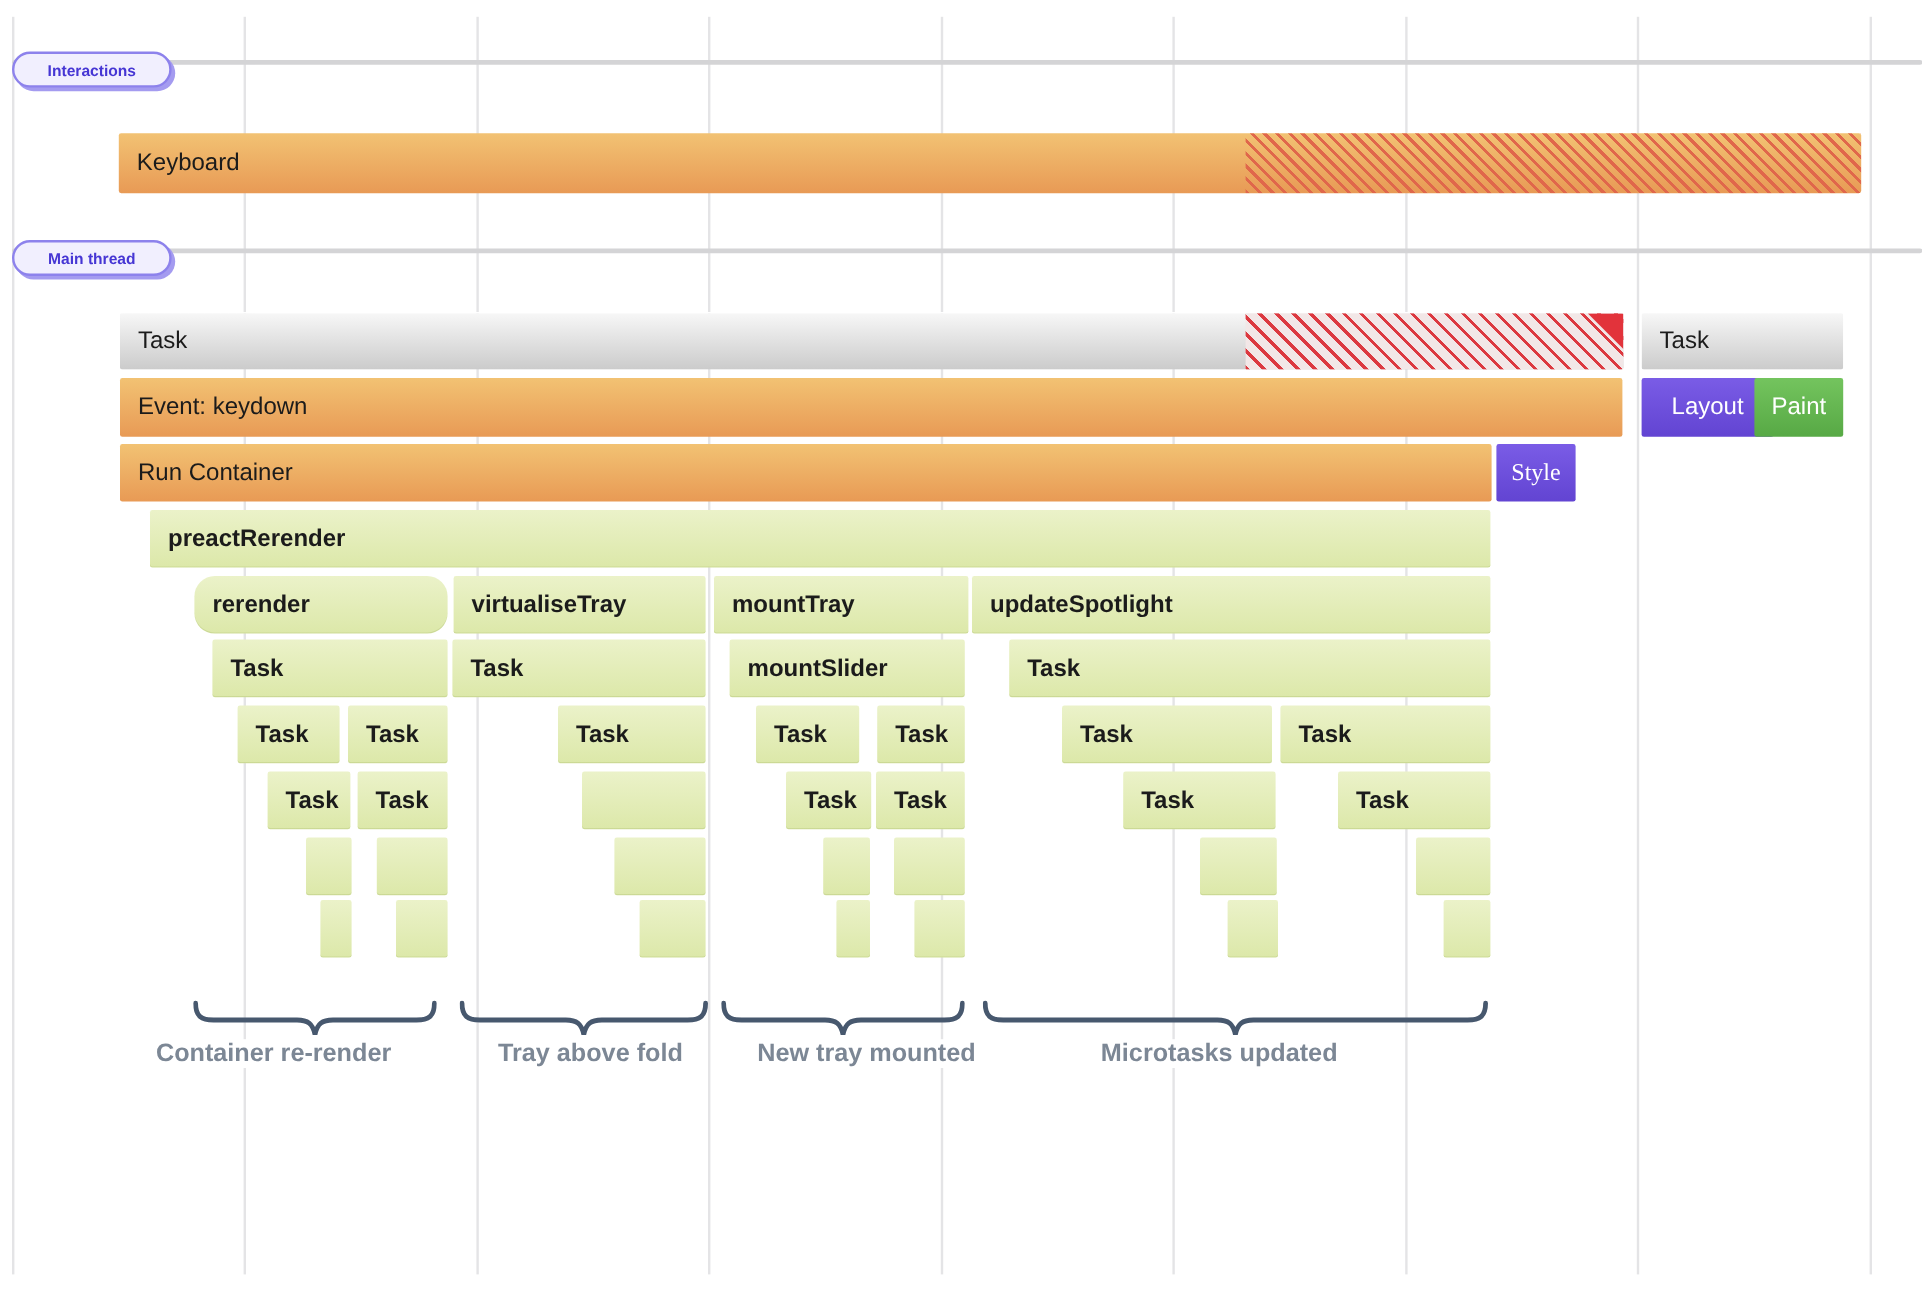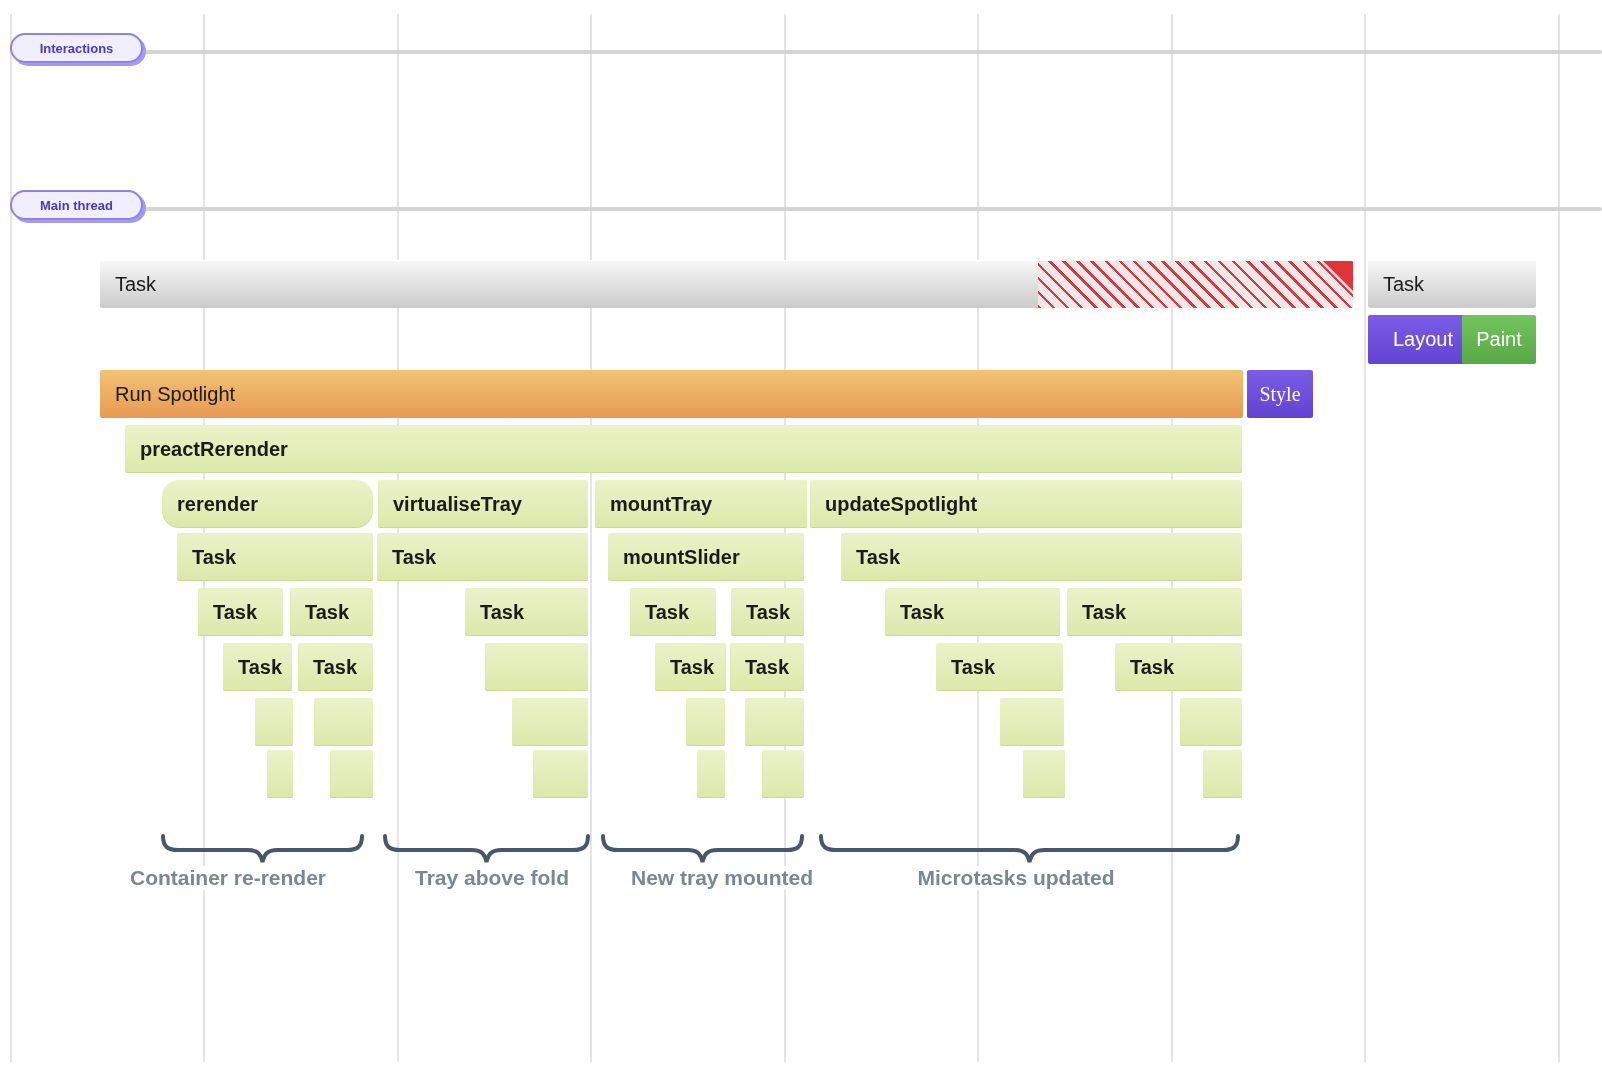--- a/index.html
+++ b/index.html
@@ -3,21 +3,21 @@
 <meta charset="utf-8">
 <style>
   html,body{margin:0;padding:0;background:#fff;}
   body{width:1602px;height:1076px;position:relative;overflow:hidden;
        font-family:"Liberation Sans", sans-serif;}
   #chart{position:absolute;inset:0;width:1602px;height:1076px;}
   .gridline{position:absolute;width:2px;background:#e4e4e6;z-index:0;}
   .separator{position:absolute;left:10px;right:0;height:4px;background:#d4d4d6;z-index:1;border-radius:2px;}
   .pill{position:absolute;z-index:3;background:#f1effe;border:2px solid #8d82ec;border-radius:16px;
         color:#4636d4;font-size:13px;font-weight:700;display:flex;align-items:center;justify-content:center;
-        box-shadow:3px 3px 0 #a49bf0;box-sizing:border-box;cursor:pointer;}
+        box-shadow:3px 3px 0 #a49bf0;box-sizing:border-box;cursor:pointer;margin-top:10px;}
   .bar{position:absolute;z-index:2;box-sizing:border-box;border-radius:2px;font-size:20px;color:#1b1b1b;
        display:flex;align-items:center;overflow:hidden;}
   .bar .lbl{padding-left:15px;white-space:nowrap;position:relative;z-index:2;}
   .bar.orange{background:linear-gradient(#f2c273,#e89a55);}
   .bar.gray{background:linear-gradient(#f7f7f7,#cbcbcb);border-top:1px solid #fff;}
   .bar.green{background:linear-gradient(#ebf2c9,#dce8a9);box-shadow:inset 0 -1px 0 rgba(130,150,60,.18);font-weight:bold;}
   .bar.purple{background:linear-gradient(#7a5ce6,#6244d2);color:#fff;justify-content:center;}
   .bar.purple .lbl,.bar.paint .lbl{padding-left:0;}
   .bar.paint{background:linear-gradient(#74c45e,#57a945);color:#fff;justify-content:center;}
   .hatch{position:absolute;top:0;bottom:0;right:0;z-index:1;}
@@ -44,36 +44,43 @@
     <div class="gridline" style="left: 1364px; top: 14px; height: 1048px;"></div>
     <div class="gridline" style="left: 1558px; top: 14px; height: 1048px;"></div>
     <div class="separator" style="top: 50px;"></div>
     <div class="separator" style="top: 207px;"></div>
     <div class="pill" style="left: 10px; top: 33px; width: 133px; height: 30px;">
       <span>Interactions</span>
     </div>
     <div class="pill" style="left: 10px; top: 190px; width: 133px; height: 30px;">
       <span>Main thread</span>
     </div>
+    <div class="bar orange" style="left: 99px; top: 111px; width: 1452px; height: 50px;">
+      <div class="hatch h-orange" style="left: 939px;"></div>
+      <span class="lbl">Keyboard</span>
+    </div>
     <div class="bar gray" style="left: 100px; top: 260px; width: 1253px; height: 48px;">
       <div class="hatch h-red" style="left: 938px;"></div>
       <div class="corner-tri"></div>
       <span class="lbl">Task</span>
     </div>
     <div class="bar gray" style="left: 1368px; top: 260px; width: 168px; height: 48px;">
       <span class="lbl">Task</span>
     </div>
+    <div class="bar orange" style="left: 100px; top: 315px; width: 1252px; height: 49px;">
+      <span class="lbl">Event: keydown</span>
+    </div>
     <div class="bar purple" style="left: 1368px; top: 315px; width: 110px; height: 49px;">
       <span class="lbl">Layout</span>
     </div>
     <div class="bar paint" style="left: 1462px; top: 315px; width: 74px; height: 49px;">
       <span class="lbl">Paint</span>
     </div>
     <div class="bar orange" style="left: 100px; top: 370px; width: 1143px; height: 48px;">
-      <span class="lbl">Run Spotlight</span>
+      <span class="lbl">Run Container</span>
     </div>
     <div class="bar purple" style="left: 1247px; top: 370px; width: 66px; height: 48px; font-family: Liberation Serif, serif;">
       <span class="lbl">Style</span>
     </div>
     <div class="bar green" style="left: 125px; top: 425px; width: 1117px; height: 48px;">
       <span class="lbl">preactRerender</span>
     </div>
     <div class="bar green" style="left: 162px; top: 480px; width: 211px; height: 48px; border-radius: 17px;">
       <span class="lbl">rerender</span>
     </div>

